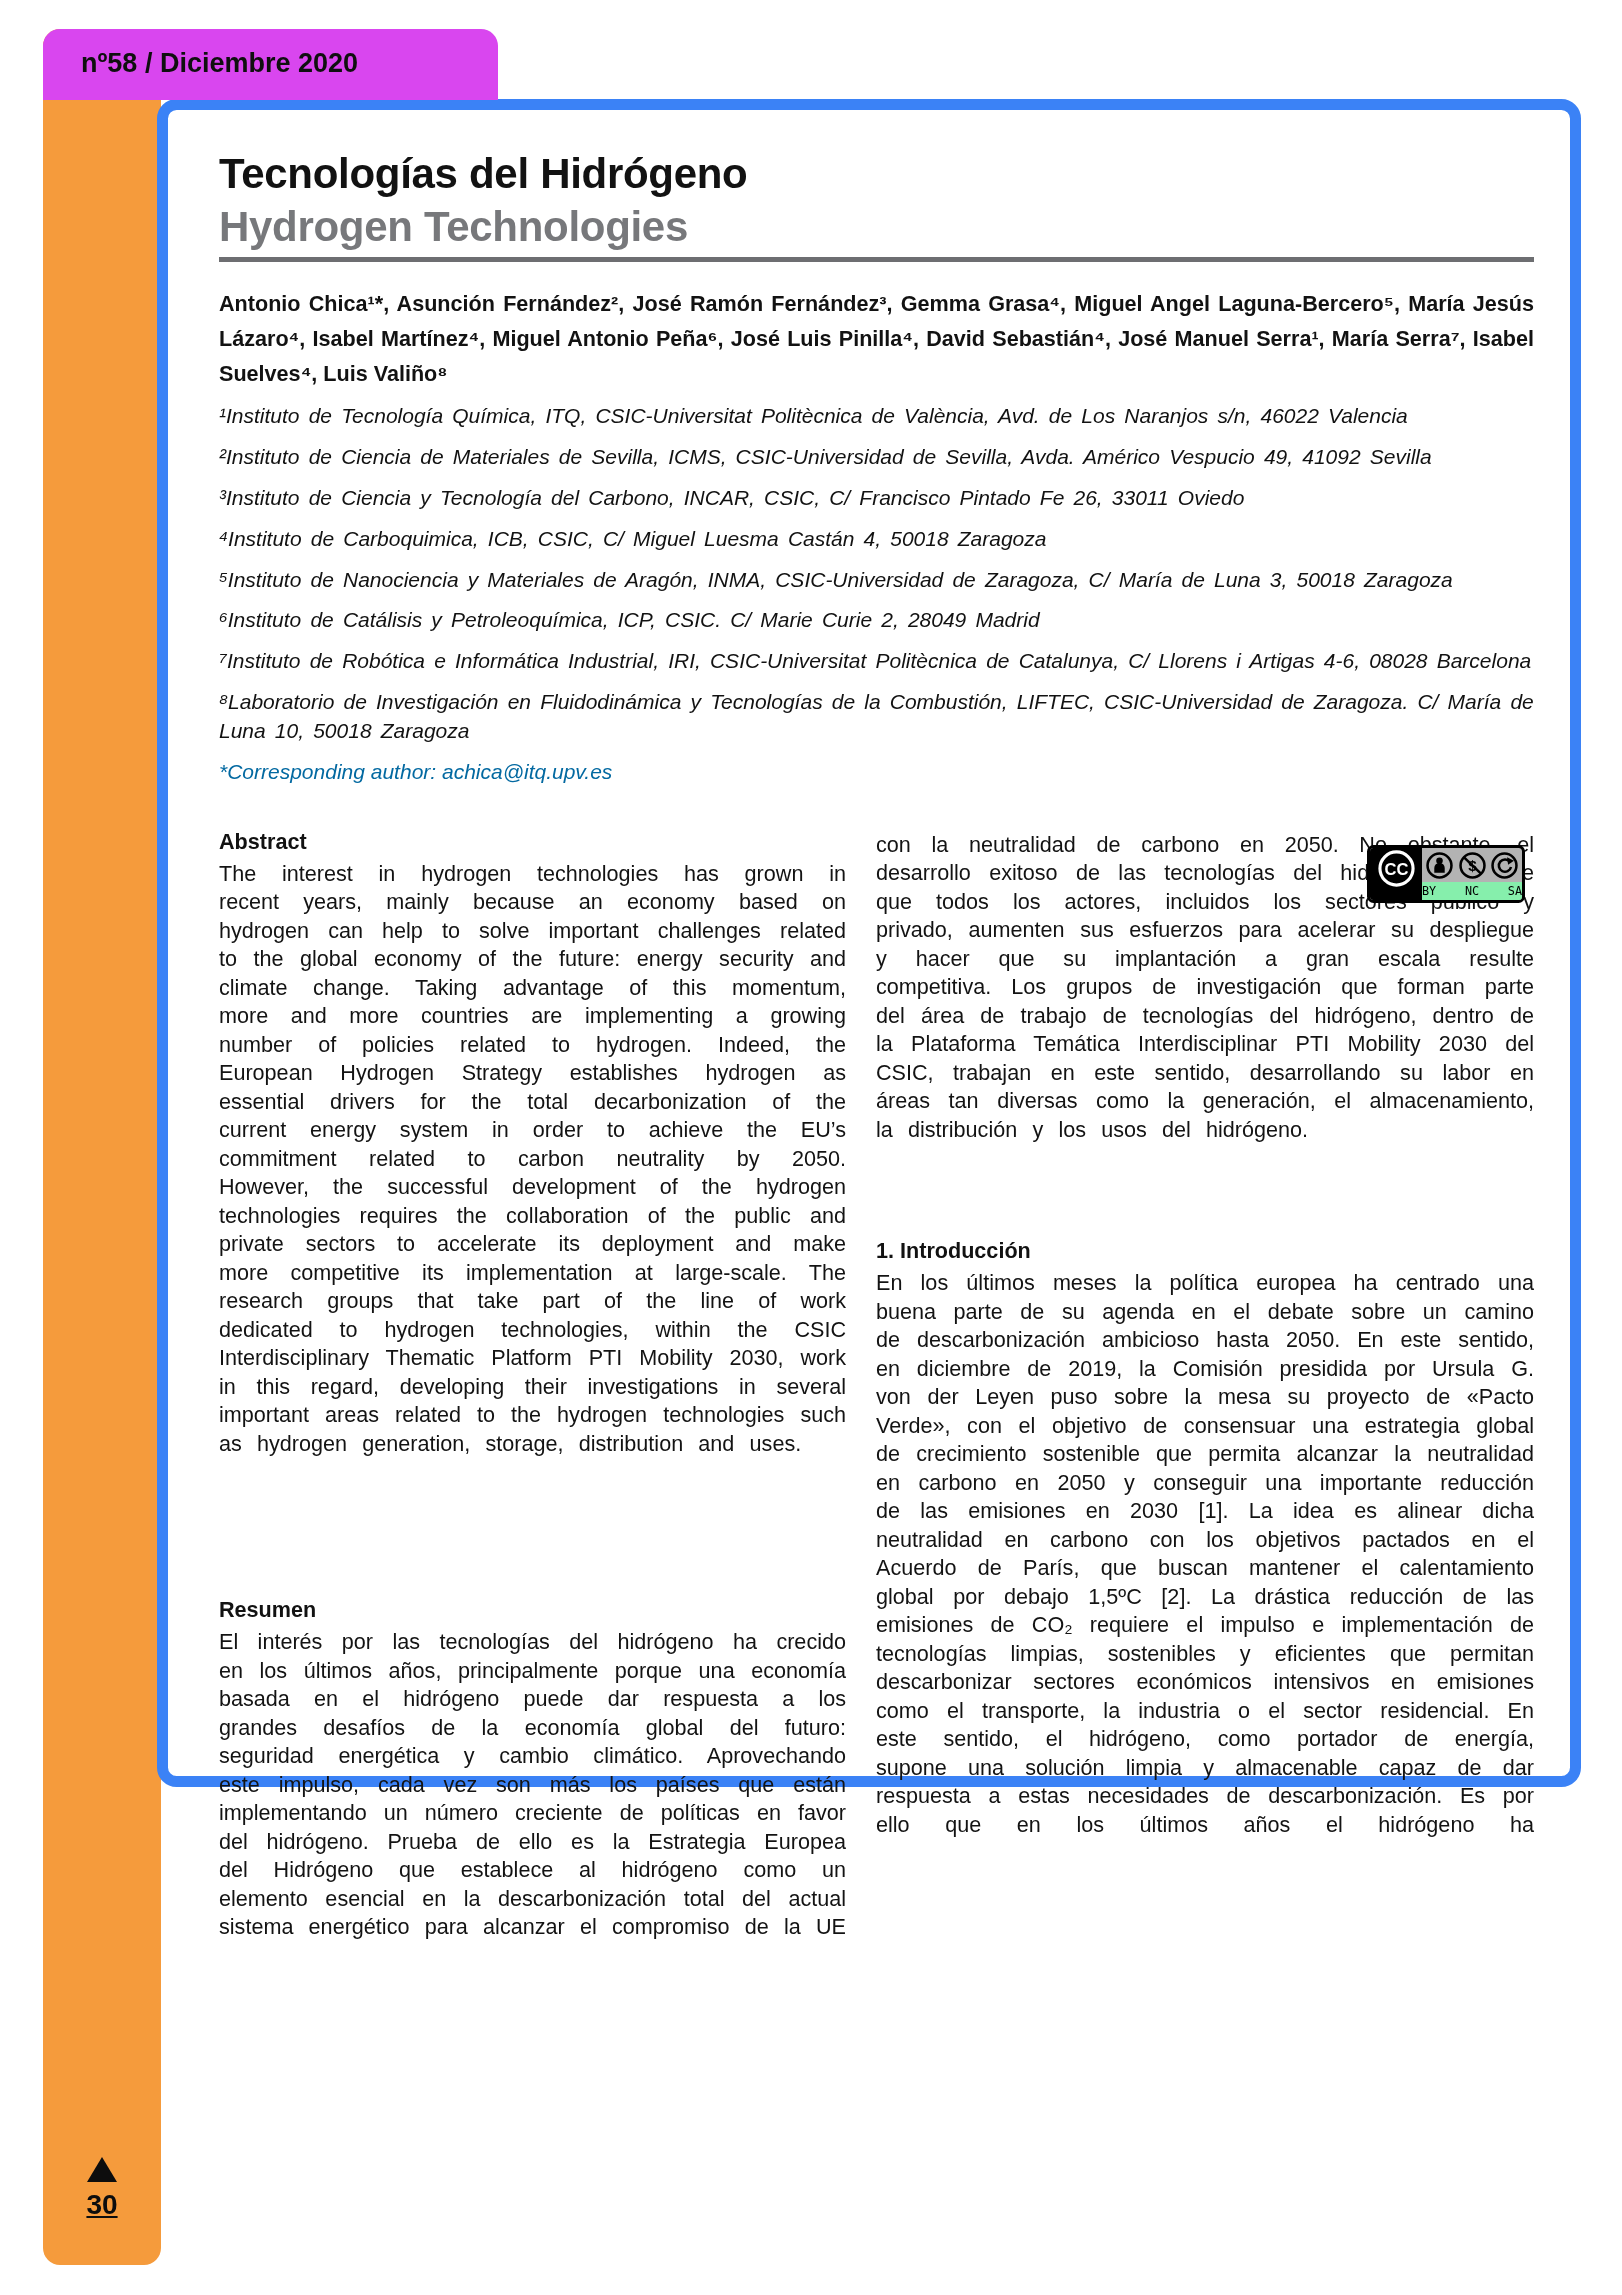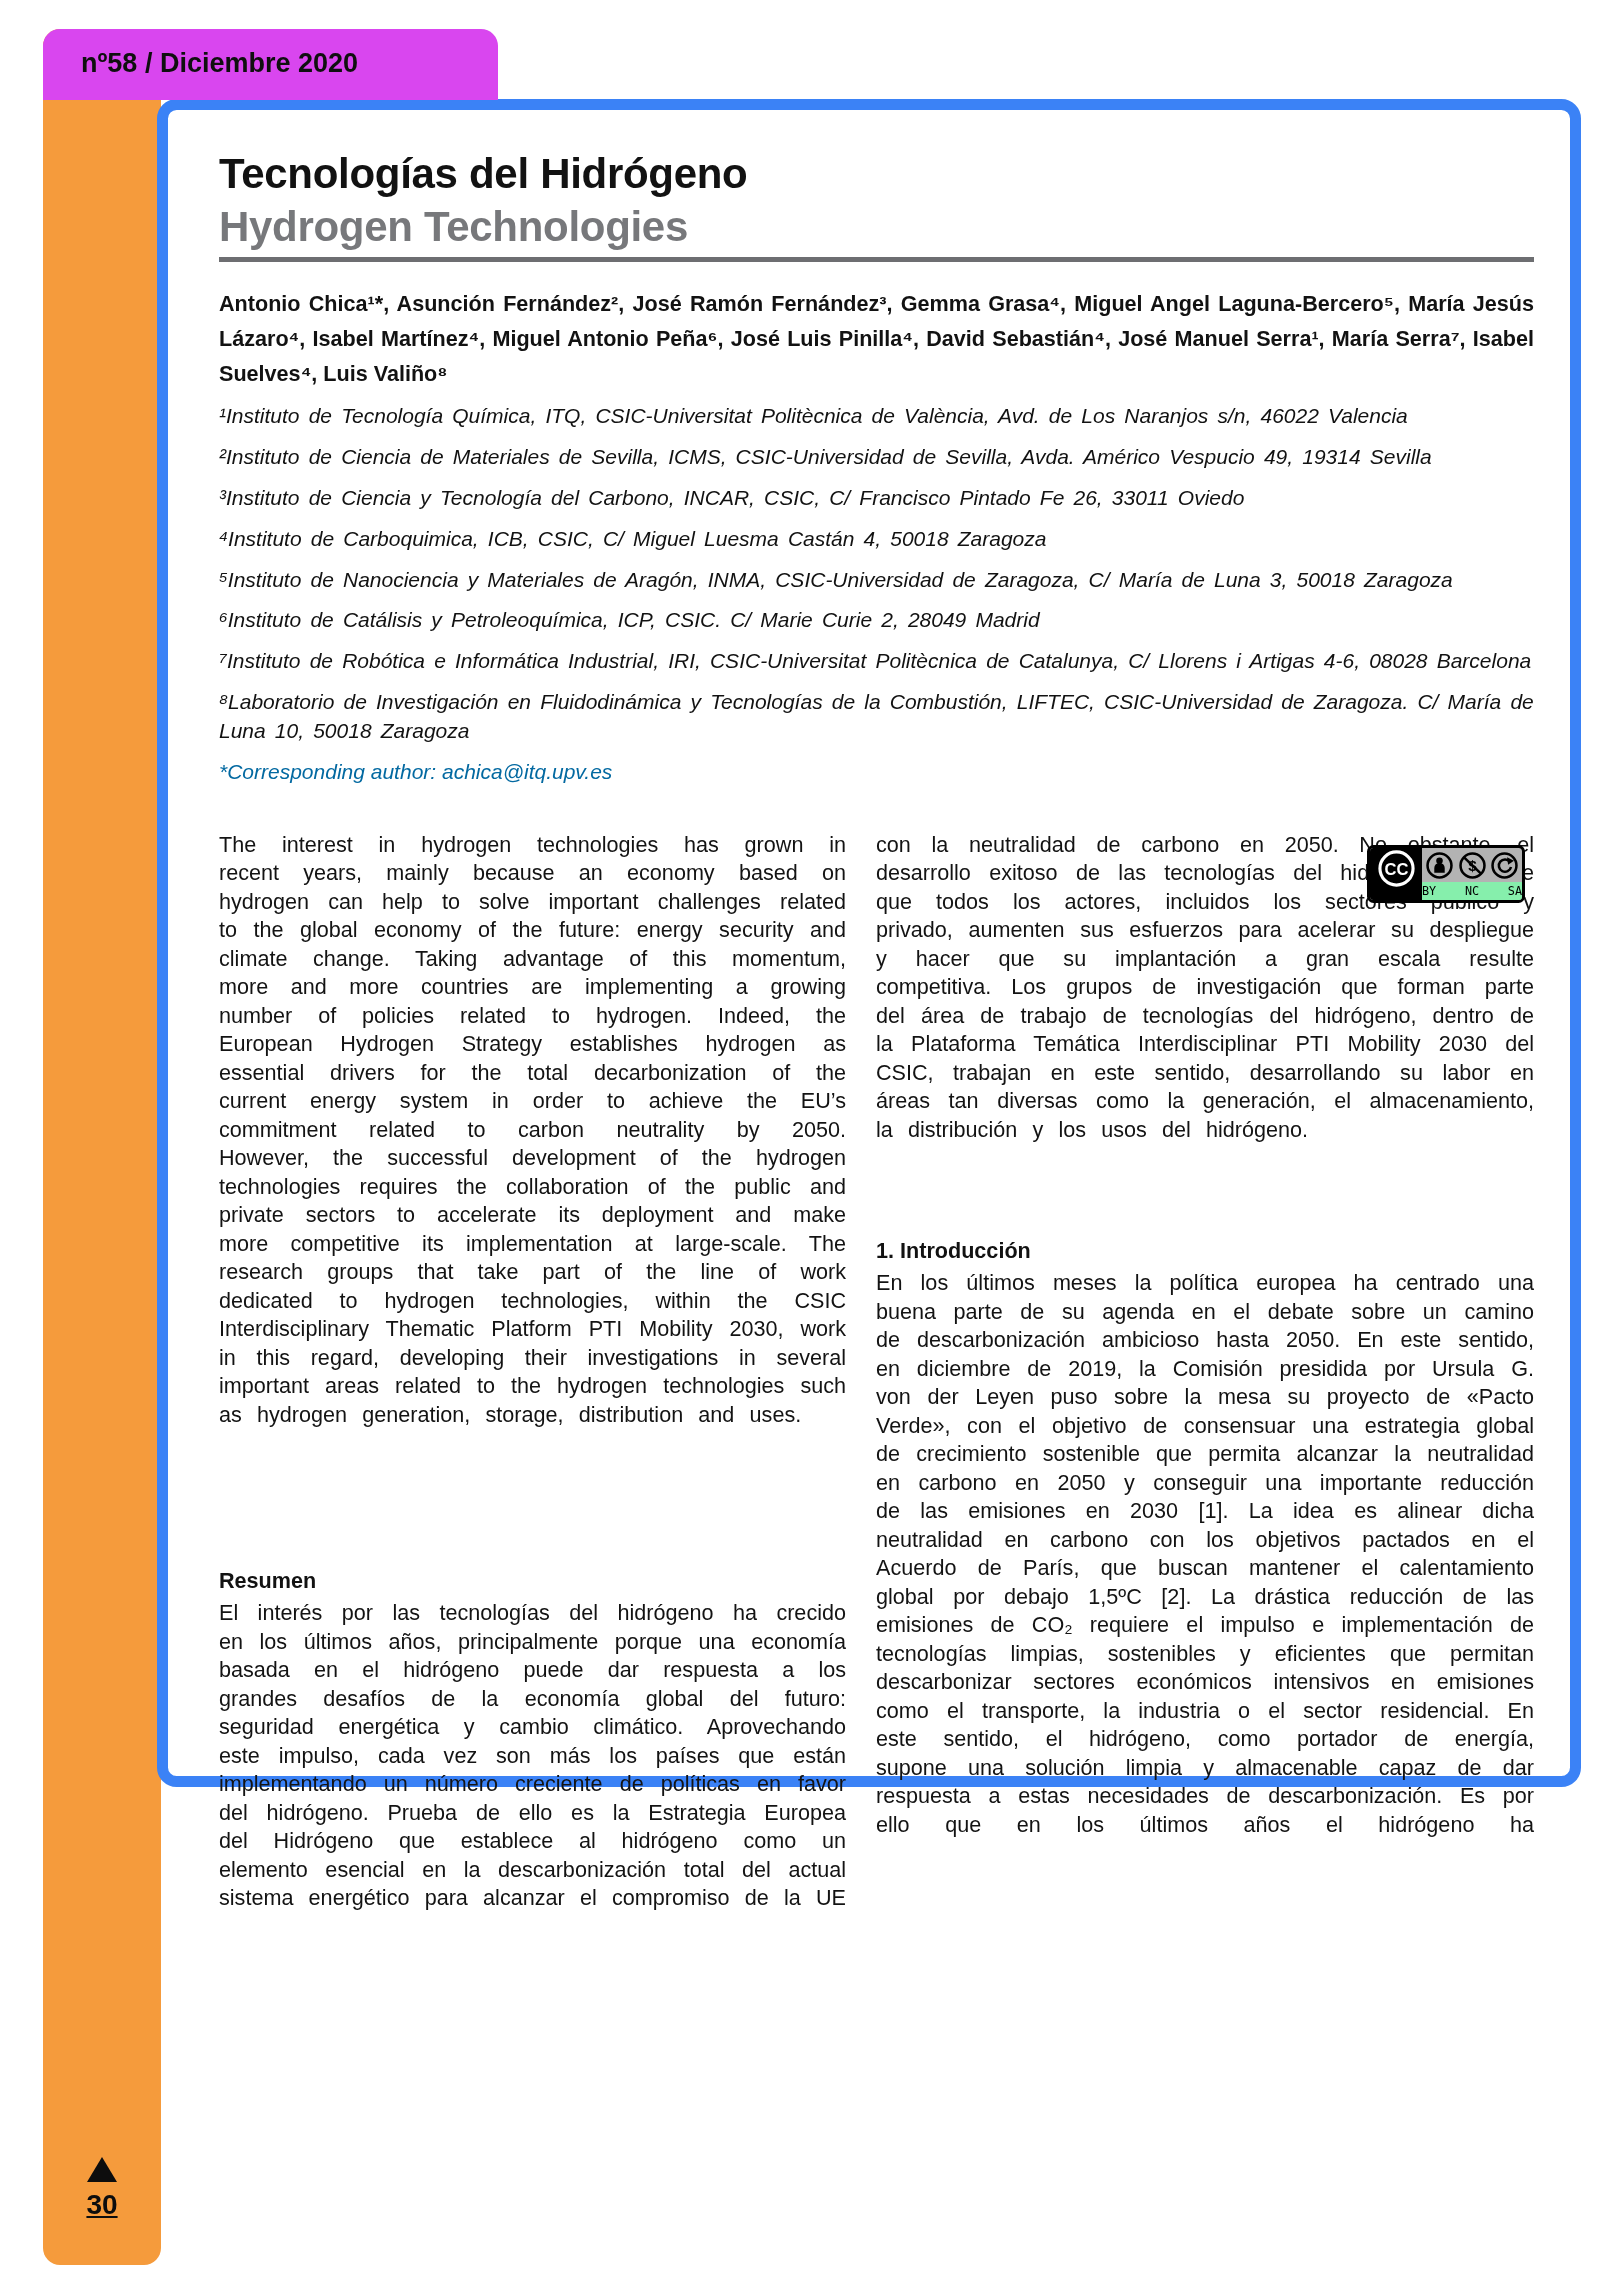--- a/index.html
+++ b/index.html
@@ -144,21 +144,21 @@
   <div class="card">
 
     <h1 class="title-es">Tecnologías del Hidrógeno</h1>
     <h2 class="title-en">Hydrogen Technologies</h2>
     <div class="rule"></div>
 
     <p class="authors">Antonio Chica¹*, Asunción Fernández², José Ramón Fernández³, Gemma Grasa⁴, Miguel Angel Laguna-Bercero⁵, María Jesús Lázaro⁴, Isabel Martínez⁴, Miguel Antonio Peña⁶, José Luis Pinilla⁴, David Sebastián⁴, José Manuel Serra¹, María Serra⁷, Isabel Suelves⁴, Luis Valiño⁸</p>
 
     <div class="affils">
       <p>¹Instituto de Tecnología Química, ITQ, CSIC-Universitat Politècnica de València, Avd. de Los Naranjos s/n, 46022 Valencia</p>
-      <p>²Instituto de Ciencia de Materiales de Sevilla, ICMS, CSIC-Universidad de Sevilla, Avda. Américo Vespucio 49, 19314 Sevilla</p>
+      <p>²Instituto de Ciencia de Materiales de Sevilla, ICMS, CSIC-Universidad de Sevilla, Avda. Américo Vespucio 49, 41092 Sevilla</p>
       <p>³Instituto de Ciencia y Tecnología del Carbono, INCAR, CSIC, C/ Francisco Pintado Fe 26, 33011 Oviedo</p>
       <p>⁴Instituto de Carboquimica, ICB, CSIC, C/ Miguel Luesma Castán 4, 50018 Zaragoza</p>
       <p>⁵Instituto de Nanociencia y Materiales de Aragón, INMA, CSIC-Universidad de Zaragoza, C/ María de Luna 3, 50018 Zaragoza</p>
       <p>⁶Instituto de Catálisis y Petroleoquímica, ICP, CSIC. C/ Marie Curie 2, 28049 Madrid</p>
       <p>⁷Instituto de Robótica e Informática Industrial, IRI, CSIC-Universitat Politècnica de Catalunya, C/ Llorens i Artigas 4-6, 08028 Barcelona</p>
       <p>⁸Laboratorio de Investigación en Fluidodinámica y Tecnologías de la Combustión, LIFTEC, CSIC-Universidad de Zaragoza. C/ María de Luna 10, 50018 Zaragoza</p>
     </div>
 
     <p class="corresponding">*Corresponding author: achica@itq.upv.es</p>
 
@@ -196,20 +196,21 @@
         <div class="cc-labels">
           <span>BY</span>
           <span>NC</span>
           <span>SA</span>
         </div>
       </div>
     </div>
 
     <div class="cols">
       <div class="col-left">
+        <h3 class="sect">Abstract</h3>
         <p class="body-text">The interest in hydrogen technologies has grown in recent years, mainly because an economy based on hydrogen can help to solve important challenges related to the global economy of the future: energy security and climate change. Taking advantage of this momentum, more and more countries are implementing a growing number of policies related to hydrogen. Indeed, the European Hydrogen Strategy establishes hydrogen as essential drivers for the total decarbonization of the current energy system in order to achieve the EU’s commitment related to carbon neutrality by 2050. However, the successful development of the hydrogen technologies requires the collaboration of the public and private sectors to accelerate its deployment and make more competitive its implementation at large-scale. The research groups that take part of the line of work dedicated to hydrogen technologies, within the CSIC Interdisciplinary Thematic Platform PTI Mobility 2030, work in this regard, developing their investigations in several important areas related to the hydrogen technologies such as hydrogen generation, storage, distribution and uses.</p>
         <h3 class="sect gap-resumen">Resumen</h3>
         <p class="body-text fill-last">El interés por las tecnologías del hidrógeno ha crecido en los últimos años, principalmente porque una economía basada en el hidrógeno puede dar respuesta a los grandes desafíos de la economía global del futuro: seguridad energética y cambio climático. Aprovechando este impulso, cada vez son más los países que están implementando un número creciente de políticas en favor del hidrógeno. Prueba de ello es la Estrategia Europea del Hidrógeno que establece al hidrógeno como un elemento esencial en la descarbonización total del actual sistema energético para alcanzar el compromiso de la UE</p>
       </div>
       <div class="col-right">
         <p class="body-text">con la neutralidad de carbono en 2050. No obstante, el desarrollo exitoso de las tecnologías del hidrógeno requiere que todos los actores, incluidos los sectores público y privado, aumenten sus esfuerzos para acelerar su despliegue y hacer que su implantación a gran escala resulte competitiva. Los grupos de investigación que forman parte del área de trabajo de tecnologías del hidrógeno, dentro de la Plataforma Temática Interdisciplinar PTI Mobility 2030 del CSIC, trabajan en este sentido, desarrollando su labor en áreas tan diversas como la generación, el almacenamiento, la distribución y los usos del hidrógeno.</p>
         <h3 class="sect gap-intro">1. Introducción</h3>
         <p class="body-text fill-last">En los últimos meses la política europea ha centrado una buena parte de su agenda en el debate sobre un camino de descarbonización ambicioso hasta 2050. En este sentido, en diciembre de 2019, la Comisión presidida por Ursula G. von der Leyen puso sobre la mesa su proyecto de «Pacto Verde», con el objetivo de consensuar una estrategia global de crecimiento sostenible que permita alcanzar la neutralidad en carbono en 2050 y conseguir una importante reducción de las emisiones en 2030 [1]. La idea es alinear dicha neutralidad en carbono con los objetivos pactados en el Acuerdo de París, que buscan mantener el calentamiento global por debajo 1,5ºC [2]. La drástica reducción de las emisiones de CO₂ requiere el impulso e implementación de tecnologías limpias, sostenibles y eficientes que permitan descarbonizar sectores económicos intensivos en emisiones como el transporte, la industria o el sector residencial. En este sentido, el hidrógeno, como portador de energía, supone una solución limpia y almacenable capaz de dar respuesta a estas necesidades de descarbonización. Es por ello que en los últimos años el hidrógeno ha</p>
       </div>
     </div>

